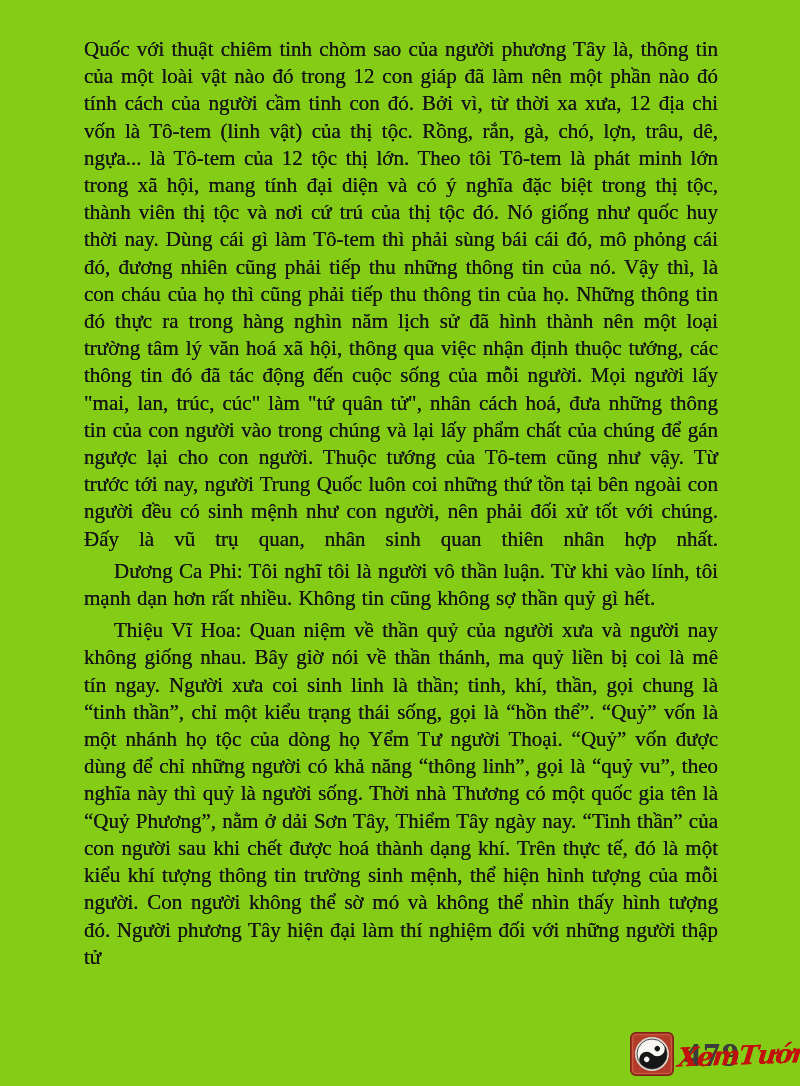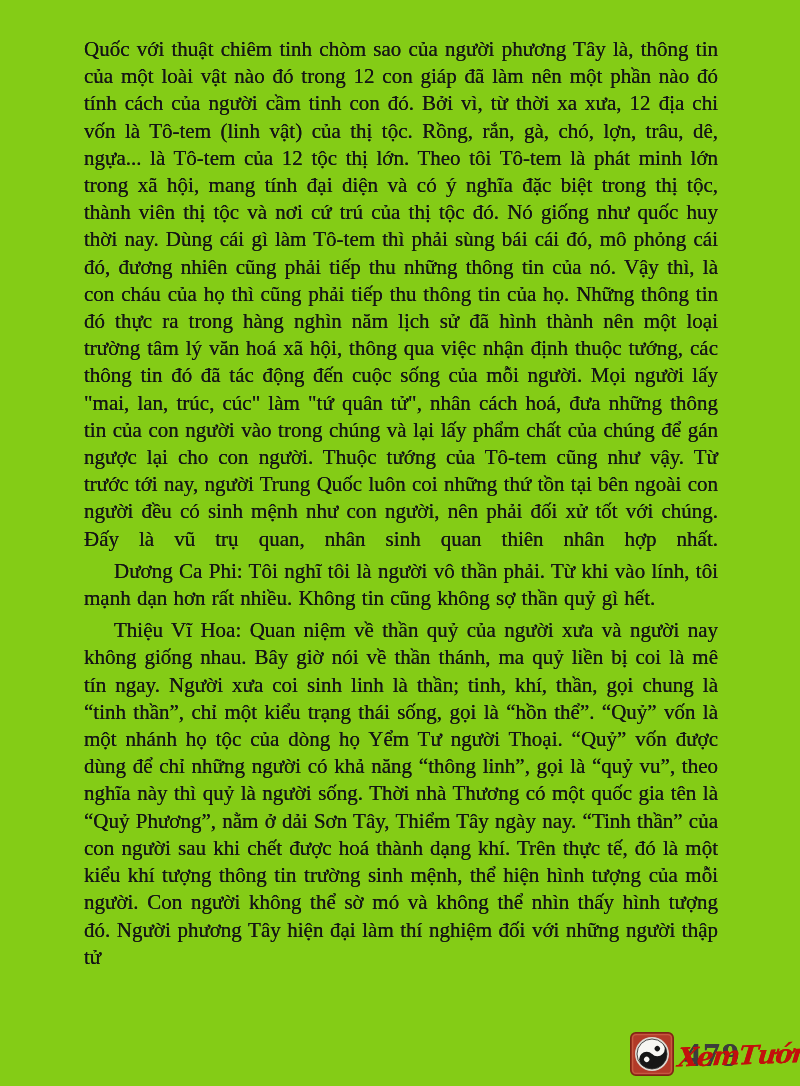--- a/index.html
+++ b/index.html
@@ -62,21 +62,21 @@
     text-shadow:0 0 .6px #c2100c;
   }
 </style>
 </head>
 <body>
 
 <div class="page">
 
   <main class="text-block" id="paragraphs">
       <p class="cont">Quốc với thuật chiêm tinh chòm sao của người phương Tây là, thông tin của một loài vật nào đó trong 12 con giáp đã làm nên một phần nào đó tính cách của người cầm tinh con đó. Bởi vì, từ thời xa xưa, 12 địa chi vốn là Tô-tem (linh vật) của thị tộc. Rồng, rắn, gà, chó, lợn, trâu, dê, ngựa... là Tô-tem của 12 tộc thị lớn. Theo tôi Tô-tem là phát minh lớn trong xã hội, mang tính đại diện và có ý nghĩa đặc biệt trong thị tộc, thành viên thị tộc và nơi cứ trú của thị tộc đó. Nó giống như quốc huy thời nay. Dùng cái gì làm Tô-tem thì phải sùng bái cái đó, mô phỏng cái đó, đương nhiên cũng phải tiếp thu những thông tin của nó. Vậy thì, là con cháu của họ thì cũng phải tiếp thu thông tin của họ. Những thông tin đó thực ra trong hàng nghìn năm lịch sử đã hình thành nên một loại trường tâm lý văn hoá xã hội, thông qua việc nhận định thuộc tướng, các thông tin đó đã tác động đến cuộc sống của mỗi người. Mọi người lấy "mai, lan, trúc, cúc" làm "tứ quân tử", nhân cách hoá, đưa những thông tin của con người vào trong chúng và lại lấy phẩm chất của chúng để gán ngược lại cho con người. Thuộc tướng của Tô-tem cũng như vậy. Từ trước tới nay, người Trung Quốc luôn coi những thứ tồn tại bên ngoài con người đều có sinh mệnh như con người, nên phải đối xử tốt với chúng. Đấy là vũ trụ quan, nhân sinh quan thiên nhân hợp nhất.</p>
-      <p class="indent">Dương Ca Phi: Tôi nghĩ tôi là người vô thần phải. Từ khi vào lính, tôi mạnh dạn hơn rất nhiều. Không tin cũng không sợ thần quỷ gì hết.</p>
+      <p class="indent">Dương Ca Phi: Tôi nghĩ tôi là người vô thần luận. Từ khi vào lính, tôi mạnh dạn hơn rất nhiều. Không tin cũng không sợ thần quỷ gì hết.</p>
       <p class="indent cont">Thiệu Vĩ Hoa: Quan niệm về thần quỷ của người xưa và người nay không giống nhau. Bây giờ nói về thần thánh, ma quỷ liền bị coi là mê tín ngay. Người xưa coi sinh linh là thần; tinh, khí, thần, gọi chung là “tinh thần”, chỉ một kiểu trạng thái sống, gọi là “hồn thể”. “Quỷ” vốn là một nhánh họ tộc của dòng họ Yểm Tư người Thoại. “Quỷ” vốn được dùng để chỉ những người có khả năng “thông linh”, gọi là “quỷ vu”, theo nghĩa này thì quỷ là người sống. Thời nhà Thương có một quốc gia tên là “Quỷ Phương”, nằm ở dải Sơn Tây, Thiểm Tây ngày nay. “Tinh thần” của con người sau khi chết được hoá thành dạng khí. Trên thực tế, đó là một kiểu khí tượng thông tin trường sinh mệnh, thể hiện hình tượng của mỗi người. Con người không thể sờ mó và không thể nhìn thấy hình tượng đó. Người phương Tây hiện đại làm thí nghiệm đối với những người thập tử</p>
     </main>
 
   <div class="footer">
     <span class="pagenum">479</span>
     <div class="watermark">
       <svg class="yinyang" width="44" height="44" viewBox="0 0 44 44" aria-hidden="true">
         <defs>
           <clipPath id="rightHalf">
               <rect x="22" y="4" width="20" height="36"></rect>

